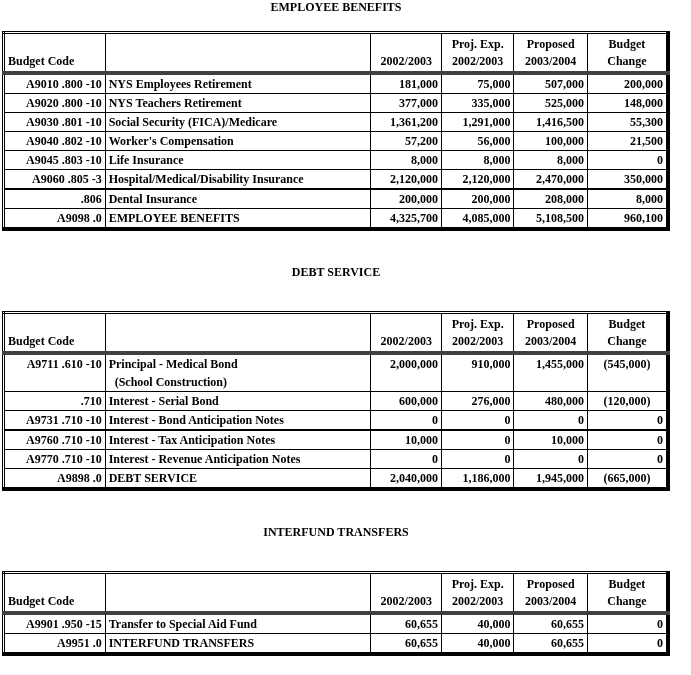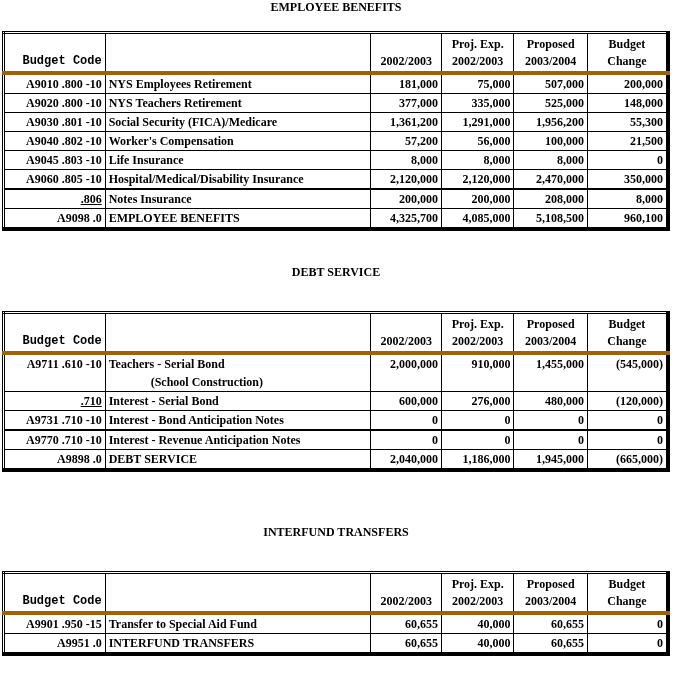--- a/index.html
+++ b/index.html
@@ -52,37 +52,36 @@
       font-size: 12px;
       white-space: nowrap;
       overflow: hidden;
     }
     table.budget thead th {
       height: 36px;
       vertical-align: bottom;
       text-align: center;
       line-height: 17px;
       padding-bottom: 1px;
-      border-bottom: 4px solid #a16207;
+      border-bottom: 4px solid #404040;
     }
     table.budget thead th.h-code {
-      text-align: right;
-      font-family: Liberation Mono, monospace;
+      text-align: left;
     }
     table.budget tbody td {
       height: 18px;
       line-height: 18px;
     }
     td.num { text-align: right; }
     td.code { text-align: right; }
-    td.code.indent { padding-left: 52px; text-decoration: underline; }
+    td.code.indent { padding-left: 52px; }
     tr.thick-bottom td { border-bottom: 2px solid #000; }
     tr.tall td { height: 38px; vertical-align: top; line-height: 18px; }
-    .subline { display: block; padding-left: 6px; margin-left: 36px; }
-    td.neg { padding-right: 0; }
+    .subline { display: block; padding-left: 6px; }
+    td.neg { padding-right: 0; text-align: center; }
   </style>
 </head>
 <body>
 
 <div class="section-title" style="top:0px;">EMPLOYEE BENEFITS</div>
 
 <table class="budget" style="top:31px;">
   <colgroup>
       <col class="c-code">
       <col class="c-desc">
@@ -116,50 +115,50 @@
       <td class="num">377,000</td>
       <td class="num">335,000</td>
       <td class="num">525,000</td>
       <td class="num">148,000</td>
     </tr>
     <tr>
       <td class="code">A9030 .801  -10</td>
       <td>Social Security (FICA)/Medicare</td>
       <td class="num">1,361,200</td>
       <td class="num">1,291,000</td>
-      <td class="num">1,956,200</td>
+      <td class="num">1,416,500</td>
       <td class="num">55,300</td>
     </tr>
     <tr>
       <td class="code">A9040 .802  -10</td>
       <td>Worker's Compensation</td>
       <td class="num">57,200</td>
       <td class="num">56,000</td>
       <td class="num">100,000</td>
       <td class="num">21,500</td>
     </tr>
     <tr>
       <td class="code">A9045 .803  -10</td>
       <td>Life Insurance</td>
       <td class="num">8,000</td>
       <td class="num">8,000</td>
       <td class="num">8,000</td>
       <td class="num">0</td>
     </tr>
     <tr class="thick-bottom">
-      <td class="code">A9060 .805  -10</td>
+      <td class="code">A9060 .805  -3</td>
       <td>Hospital/Medical/Disability Insurance</td>
       <td class="num">2,120,000</td>
       <td class="num">2,120,000</td>
       <td class="num">2,470,000</td>
       <td class="num">350,000</td>
     </tr>
     <tr>
       <td class="code indent">.806</td>
-      <td>Notes Insurance</td>
+      <td>Dental Insurance</td>
       <td class="num">200,000</td>
       <td class="num">200,000</td>
       <td class="num">208,000</td>
       <td class="num">8,000</td>
     </tr>
     <tr>
       <td class="code">A9098 .0</td>
       <td>EMPLOYEE BENEFITS</td>
       <td class="num">4,325,700</td>
       <td class="num">4,085,000</td>
@@ -186,40 +185,48 @@
       <th></th>
       <th><span>2002/2003</span></th>
       <th><span>Proj. Exp.</span><br><span>2002/2003</span></th>
       <th><span>Proposed</span><br><span>2003/2004</span></th>
       <th><span>Budget</span><br><span>Change</span></th>
     </tr>
   </thead>
   <tbody>
     <tr class="tall">
       <td class="code">A9711 .610  -10</td>
-      <td><span>Teachers - Serial Bond</span><span class="subline">(School Construction)</span></td>
+      <td><span>Principal - Medical Bond</span><span class="subline">(School Construction)</span></td>
       <td class="num">2,000,000</td>
       <td class="num">910,000</td>
       <td class="num">1,455,000</td>
       <td class="num neg">(545,000)</td>
     </tr>
     <tr>
       <td class="code indent">.710</td>
       <td>Interest - Serial Bond</td>
       <td class="num">600,000</td>
       <td class="num">276,000</td>
       <td class="num">480,000</td>
       <td class="num neg">(120,000)</td>
     </tr>
     <tr class="thick-bottom">
       <td class="code">A9731 .710  -10</td>
       <td>Interest - Bond Anticipation Notes</td>
       <td class="num">0</td>
       <td class="num">0</td>
       <td class="num">0</td>
+      <td class="num">0</td>
+    </tr>
+    <tr>
+      <td class="code">A9760 .710  -10</td>
+      <td>Interest - Tax Anticipation Notes</td>
+      <td class="num">10,000</td>
+      <td class="num">0</td>
+      <td class="num">10,000</td>
       <td class="num">0</td>
     </tr>
     <tr>
       <td class="code">A9770 .710  -10</td>
       <td>Interest - Revenue Anticipation Notes</td>
       <td class="num">0</td>
       <td class="num">0</td>
       <td class="num">0</td>
       <td class="num">0</td>
     </tr>

